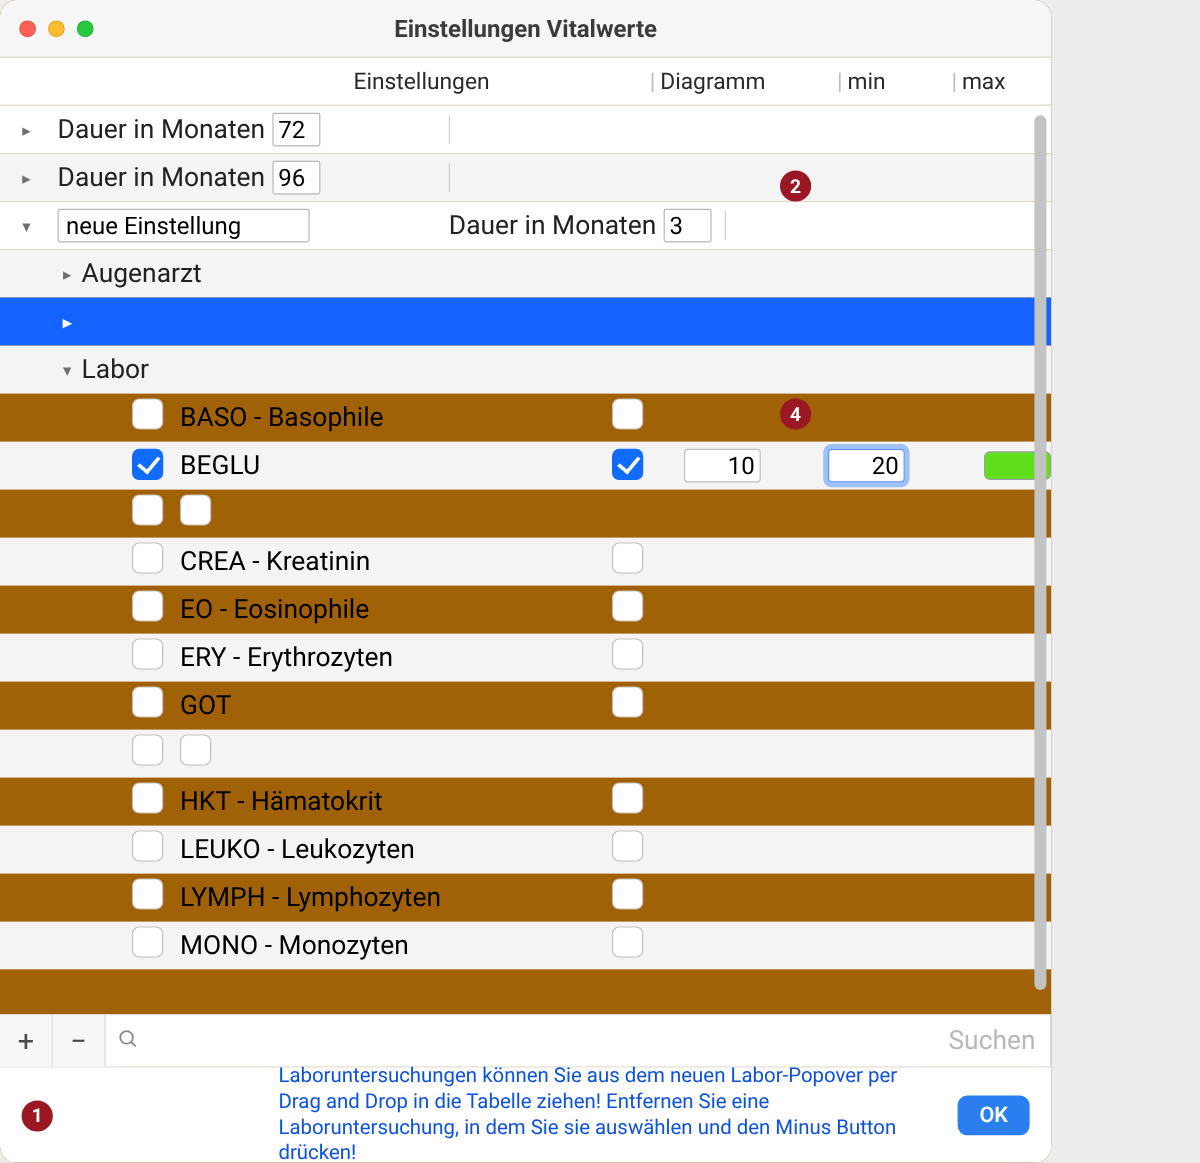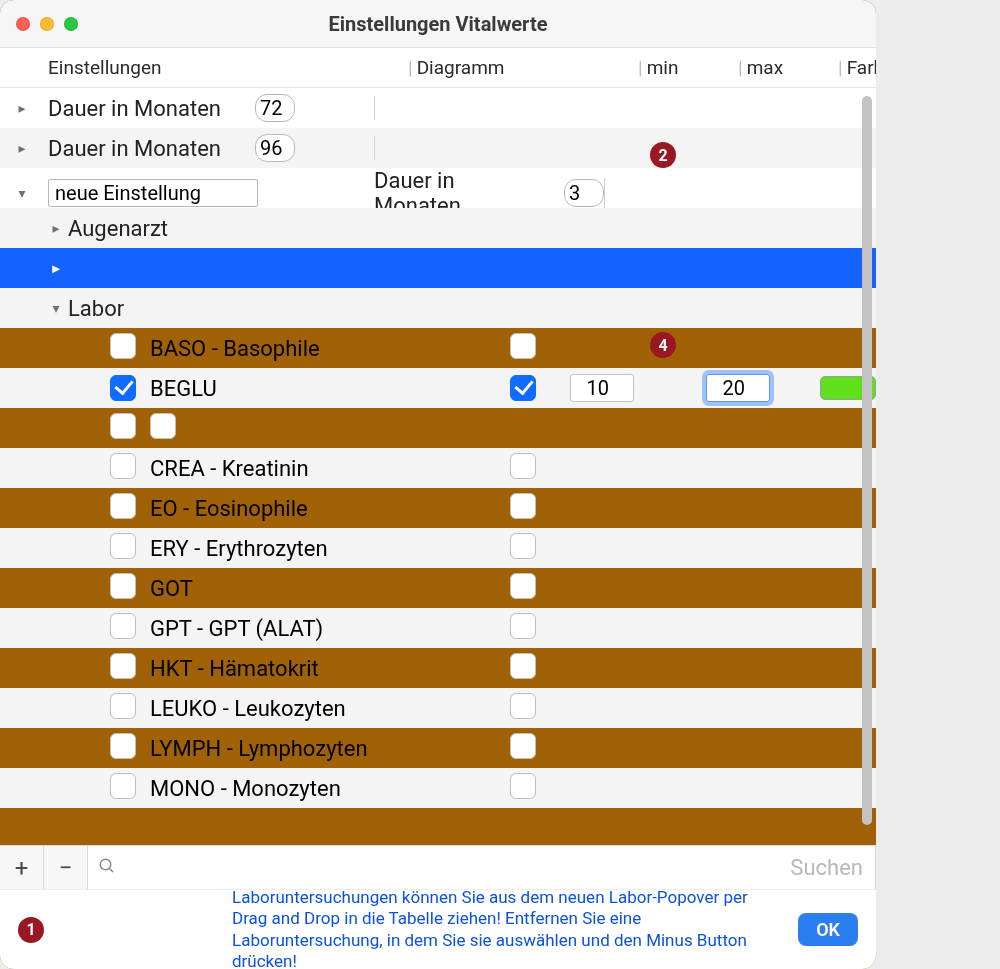--- a/index.html
+++ b/index.html
@@ -36,48 +36,48 @@
   .dot.green{background:#28c840;box-shadow:inset 0 0 0 1px rgba(0,0,0,.1);}
   .title{position:absolute;left:0;right:0;text-align:center;font-weight:700;font-size:20px;color:#3b3b3b;}
   
   .colhead{
     height:40px;display:grid;
     grid-template-columns:360px 230px 100px 100px 120px 1fr 18px;
     align-items:center;padding:0 0 0 48px;
     font-size:19px;color:#2a2a2a;
     border-bottom:1px solid #e4e4e4;background:#fff;
   }
-  .colhead div{white-space:nowrap;}
+  .colhead div{white-space:nowrap;text-align:right;}
   
   .body{flex:1;overflow:hidden;position:relative;}
   .rows{position:absolute;inset:0 18px 0 0;overflow:hidden;}
   .row{height:var(--row-h);display:grid;
     grid-template-columns:34px 326px 230px 100px 100px 120px 1fr;
     align-items:center;font-size:22px;color:var(--text);
     padding-left:14px;background:#fff;position:relative;}
   .row.stripe{background:var(--stripe);}    
   .row .expand{width:16px;text-align:center;color:#6f6f6f;font-size:14px;user-select:none;}
   .row .name input[type=text]{width:210px;height:28px;border:1px solid #b7b7b7;border-radius:2px;font-size:20px;padding:0 6px;}
   .row .diag{display:flex;align-items:center;gap:6px;}
   .row .diag .lbl{font-size:22px;}
-  .row .diag input{width:40px;height:28px;border:1px solid #b7b7b7;border-radius:12px;font-size:20px;padding:0 4px;margin-left:28px;}
+  .row .diag input{width:40px;height:28px;border:1px solid #b7b7b7;border-radius:2px;font-size:20px;padding:0 4px;}
   .row .sep{width:1px;height:60%;background:#cfcfcf;}
   
   .sub1{padding-left:48px;grid-template-columns:20px 1fr;}
   .sub1 .expand{font-size:14px;color:#6f6f6f;}
   .sub1 .label{font-size:22px;}
   .sub1.selected{background:var(--sel);color:#fff;}
   .sub1.selected .expand{color:#fff;}
   .labrow{padding-left:110px;display:grid;grid-template-columns:40px 360px 60px 120px 130px 120px 1fr;align-items:center;height:var(--row-h);font-size:22px;position:relative;}
   .labrow.stripe{background:var(--stripe);}
   .chk{width:26px;height:26px;border:1.5px solid #bfbfbf;border-radius:6px;background:#fff;display:inline-flex;align-items:center;justify-content:center;}
   .chk.on{background:#106bff;border-color:#106bff;}
   .chk.on::after{content:"";width:8px;height:14px;border:solid #fff;border-width:0 3px 3px 0;transform:rotate(40deg) translate(-1px,-2px);}
-  .labrow .valbox{width:64px;height:28px;border:1px solid #bfbfbf;border-radius:3px;display:flex;align-items:center;justify-content:flex-end;padding:0 24px;font-size:20px;background:#fff;}
-  .labrow .valbox.focus{outline:4px solid rgba(86,151,255,.55);border-color:#5e93ff;margin-left:16px;}
+  .labrow .valbox{width:64px;height:28px;border:1px solid #bfbfbf;border-radius:3px;display:flex;align-items:center;justify-content:flex-end;padding:0 4px;font-size:20px;background:#fff;}
+  .labrow .valbox.focus{outline:4px solid rgba(86,151,255,.55);border-color:#5e93ff;}
   .labrow .swatch{width:56px;height:24px;border:1px solid #9aa0a6;border-radius:5px;background:var(--green);}    
   
   .badge{position:absolute;width:26px;height:26px;border-radius:50%;background:var(--badge);color:#fff;font-weight:700;font-size:16px;display:flex;align-items:center;justify-content:center;z-index:5;}
   
   .scroll{position:absolute;top:8px;bottom:20px;right:4px;width:10px;border-radius:6px;background:#c3c3c3;}
   
   .toolbar{height:44px;border-top:1px solid #d9d9d9;display:flex;align-items:stretch;background:#fff;}
   .tbtn{width:44px;border-right:1px solid #d9d9d9;display:flex;align-items:center;justify-content:center;font-size:24px;color:#4a4a4a;background:#f7f7f7;}
   .search{flex:1;display:flex;align-items:center;padding:0 10px;gap:8px;border-right:1px solid #d9d9d9;}
   .search svg{width:18px;height:18px;stroke:#8a8a8a;fill:none;stroke-width:2;}
@@ -217,21 +217,20 @@
         <div class="labrow">
           <div><span class="chk "></span></div>
                <div>GOT</div>
                <div><span class="chk"></span></div>
           <div></div>
           <div></div>
           <div></div>
         </div>
         <div class="labrow stripe">
           <div><span class="chk "></span></div>
-               <div>GPT - GPT (ALAT)</div>
                <div><span class="chk"></span></div>
           <div></div>
           <div></div>
           <div></div>
         </div>
         <div class="labrow">
           <div><span class="chk "></span></div>
                <div>HKT - Hämatokrit</div>
                <div><span class="chk"></span></div>
           <div></div>

